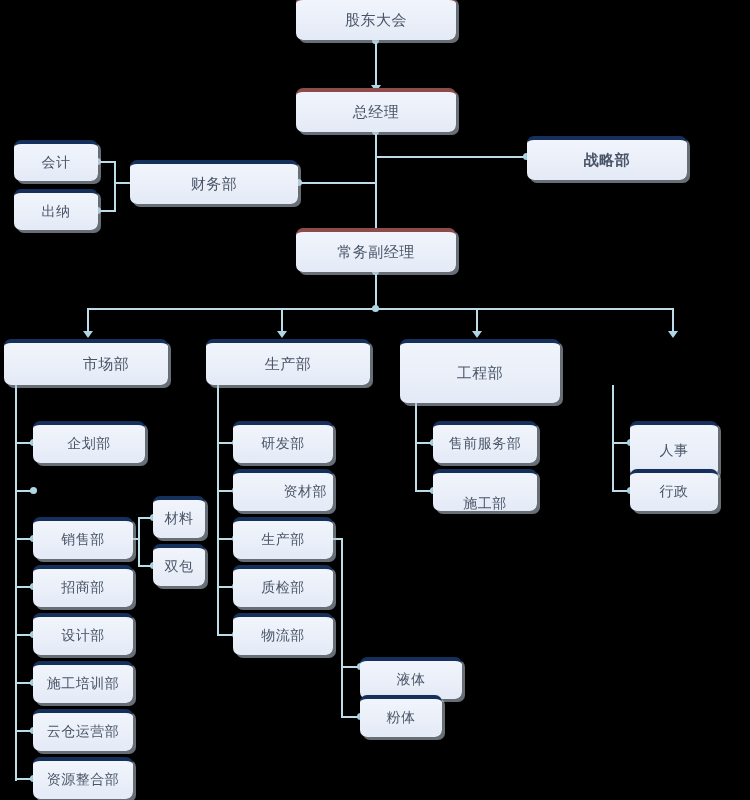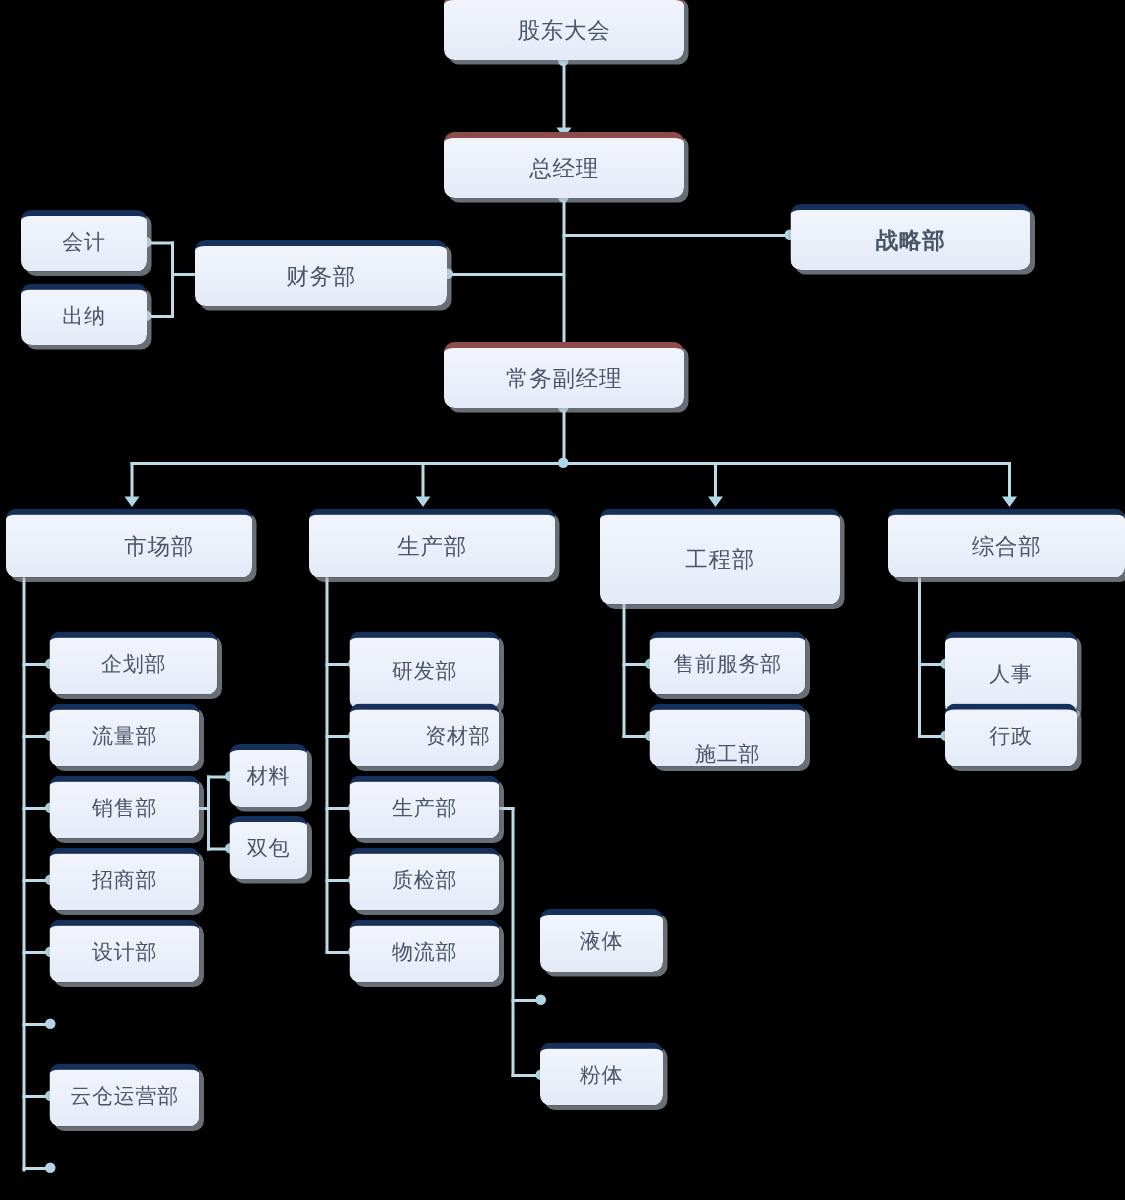--- a/index.html
+++ b/index.html
@@ -198,67 +198,67 @@
   </div>
 
   <div class="node" style="left:206px; top:339px; width:164px; height:46px;">
     <span class="label">生产部</span>
   </div>
 
   <div class="node" style="left:400px; top:339px; width:160px; height:64px;">
     <span class="label">工程部</span>
   </div>
 
-  <div class="node" style="left:592px; top:339px; width:158px; height:46px;">
-    <span class="label">综合部</span>
-  </div>
 
   <div class="node small" style="left:33px; top:421px; width:112px; height:42px;">
     <span class="label">企划部</span>
   </div>
-  <div class="node small" style="left:33px; top:469px; width:100px; height:42px;">
-    <span class="label">流量部</span>
-  </div>
   <div class="node small" style="left:33px; top:517px; width:100px; height:42px;">
     <span class="label">销售部</span>
   </div>
   <div class="node small" style="left:33px; top:565px; width:100px; height:42px;">
     <span class="label">招商部</span>
   </div>
   <div class="node small" style="left:33px; top:613px; width:100px; height:42px;">
     <span class="label">设计部</span>
   </div>
+  <div class="node small" style="left:33px; top:661px; width:100px; height:42px;">
+    <span class="label">施工培训部</span>
+  </div>
   <div class="node small" style="left:33px; top:709px; width:100px; height:42px;">
     <span class="label">云仓运营部</span>
   </div>
+  <div class="node small" style="left:33px; top:757px; width:100px; height:42px;">
+    <span class="label">资源整合部</span>
+  </div>
 
   <div class="node small" style="left:153px; top:496px; width:52px; height:42px;">
     <span class="label">材料</span>
   </div>
   <div class="node small" style="left:153px; top:544px; width:52px; height:42px;">
     <span class="label">双包</span>
   </div>
 
-  <div class="node small" style="left:233px; top:421px; width:100px; height:52px;">
+  <div class="node small" style="left:233px; top:421px; width:100px; height:42px;">
     <span class="label">研发部</span>
   </div>
   <div class="node small" style="left:233px; top:469px; width:100px; height:42px;justify-content:flex-end;">
     <span class="label">资材部</span>
   </div>
   <div class="node small" style="left:233px; top:517px; width:100px; height:42px;">
     <span class="label">生产部</span>
   </div>
   <div class="node small" style="left:233px; top:565px; width:100px; height:42px;">
     <span class="label">质检部</span>
   </div>
   <div class="node small" style="left:233px; top:613px; width:100px; height:42px;">
     <span class="label">物流部</span>
   </div>
 
-  <div class="node small" style="left:360px; top:606px; width:82px; height:42px;">
+  <div class="node small" style="left:360px; top:657px; width:102px; height:42px;">
     <span class="label">液体</span>
   </div>
   <div class="node small" style="left:360px; top:695px; width:82px; height:42px;">
     <span class="label">粉体</span>
   </div>
 
   <div class="node small" style="left:433px; top:421px; width:104px; height:42px;">
     <span class="label">售前服务部</span>
   </div>
   <div class="node small" style="left:433px; top:469px; width:104px; height:42px;align-items:flex-end;">

